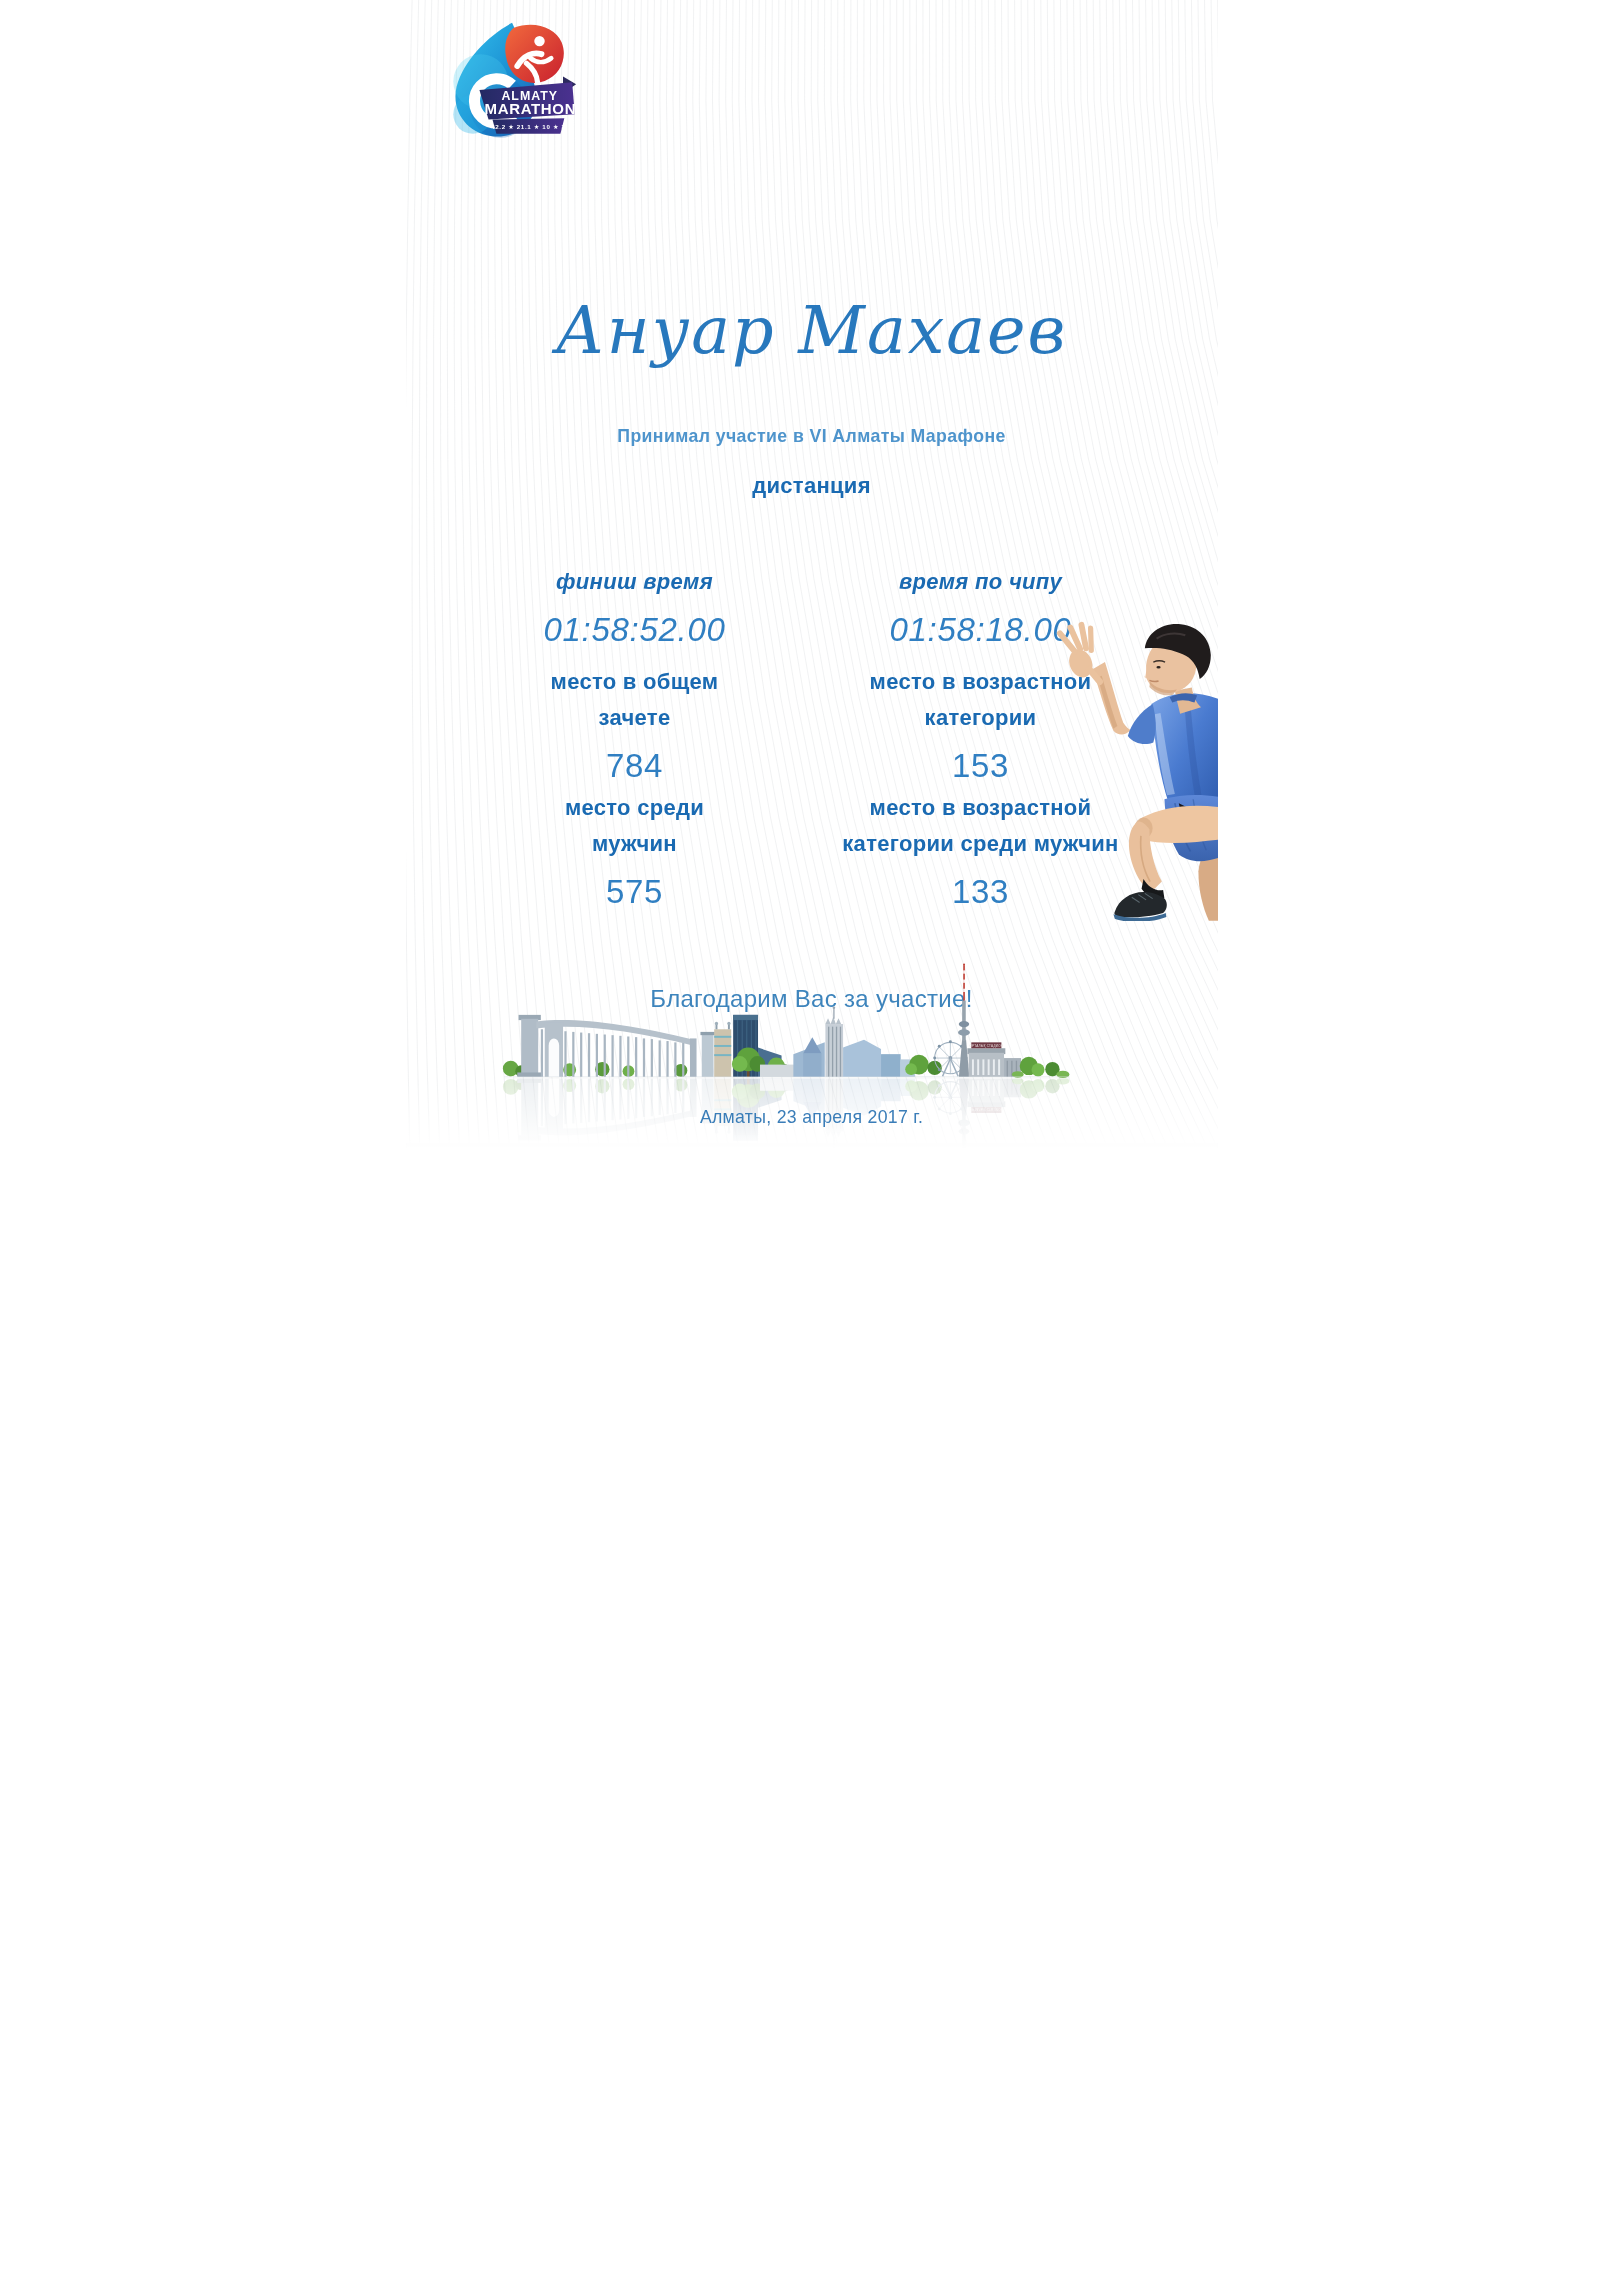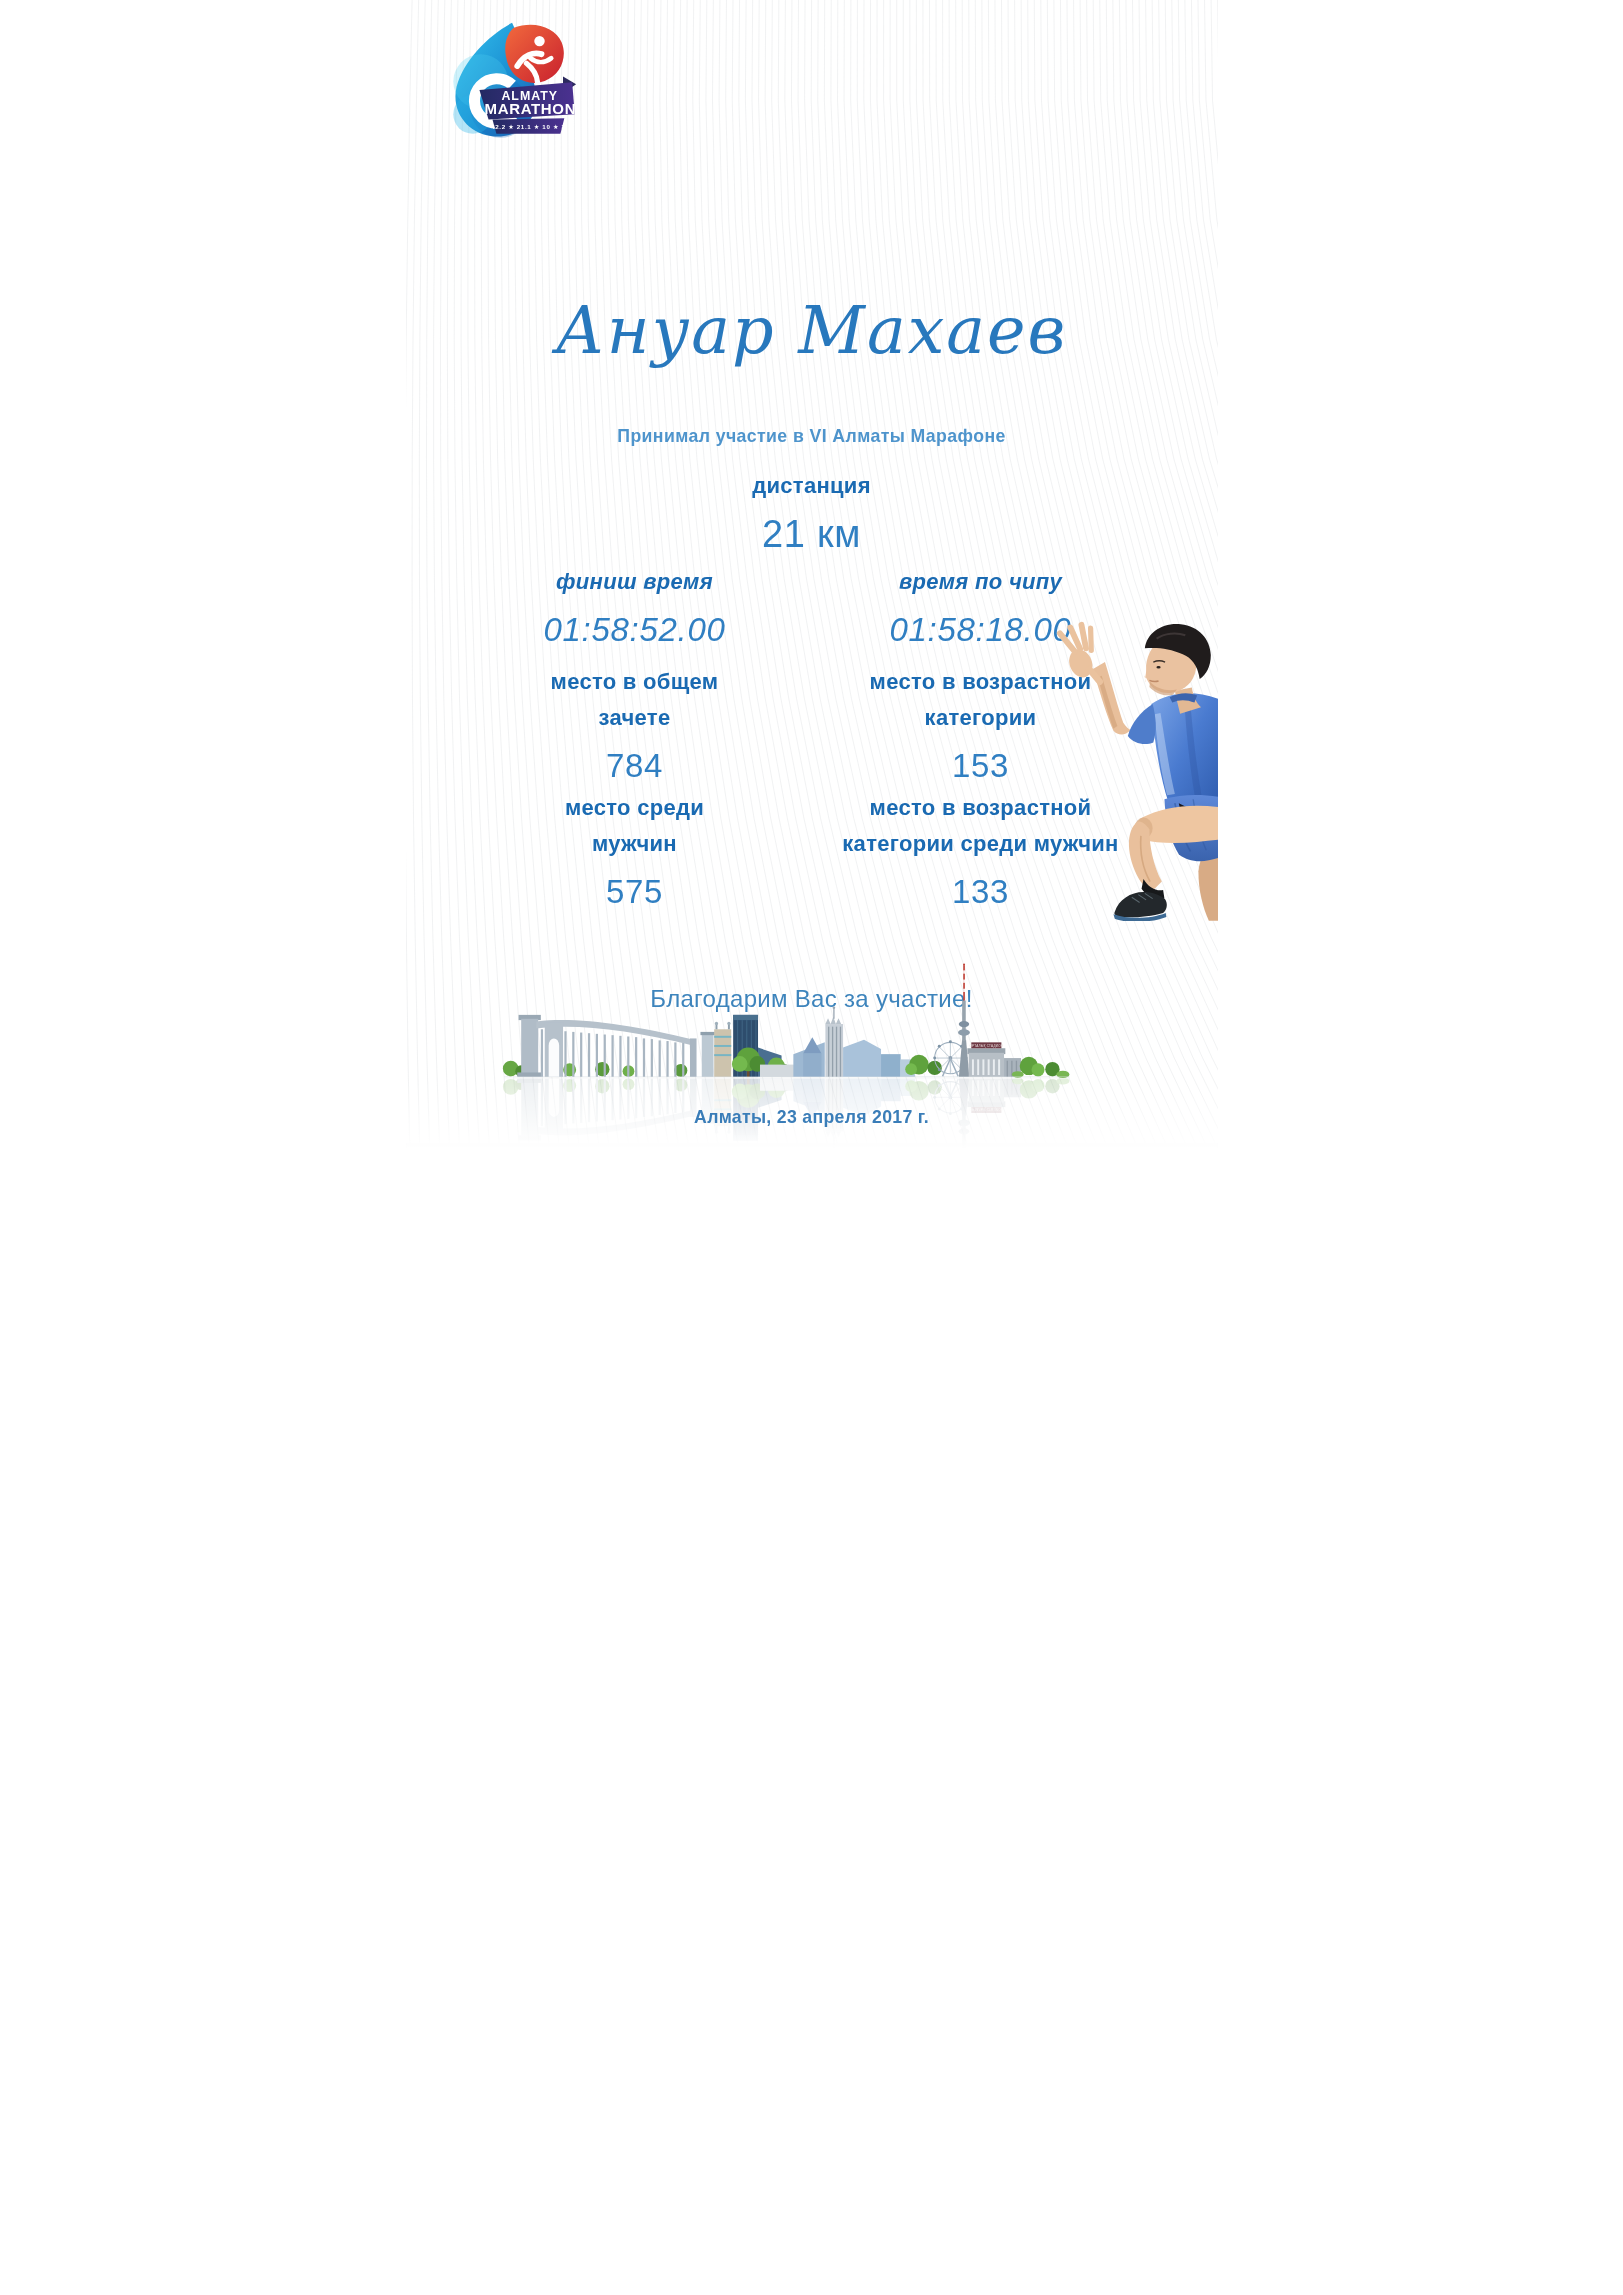--- a/index.html
+++ b/index.html
@@ -57,21 +57,21 @@
   .row-2{top:664px;}
   .row-3{top:790px;}
 
   
   .thanks{
     position:absolute;top:985px;left:0;right:0;text-align:center;
     font-size:24px;color:#3d84bc;letter-spacing:0.3px;
   }
   .place-date{
     position:absolute;top:1107px;left:0;right:0;text-align:center;
-    font-size:17.7px;color:#3a7db8;letter-spacing:0.3px;z-index:5;font-weight:bold;
+    font-size:17.7px;color:#3a7db8;letter-spacing:0.3px;z-index:5;
   }
   .skyline{position:absolute;left:0;top:956px;width:812px;height:193px;z-index:2;}
   .runner{position:absolute;right:0;top:607px;width:196px;height:314px;z-index:3;}
   .bottom-strip{position:absolute;left:0;bottom:0;width:100%;height:4.6px;background:#f0f1f3;}
 </style>
 </head>
 <body>
 
 <div id="page">
 
@@ -290,21 +290,20 @@
       <text x="143" y="172" font-size="9.5" font-weight="bold" fill="#ffffff" text-anchor="middle" letter-spacing="1">42.2 ★ 21.1 ★ 10 ★ 3</text>
     </g>
   </svg>
 
 
   <div class="participant-name">Ануар Махаев</div>
   <div class="event-line">Принимал участие в VI Алматы Марафоне</div>
 
   <div class="stat stat-distance">
     <div class="stat-label">дистанция</div>
-    <div class="stat-value">21 км</div>
   </div>
 
   <div class="stat col-l row-1">
     <div class="stat-label">финиш время</div>
     <div class="stat-value">01:58:52.00</div>
   </div>
   <div class="stat col-r row-1">
     <div class="stat-label">время по чипу</div>
     <div class="stat-value">01:58:18.00</div>
   </div>

